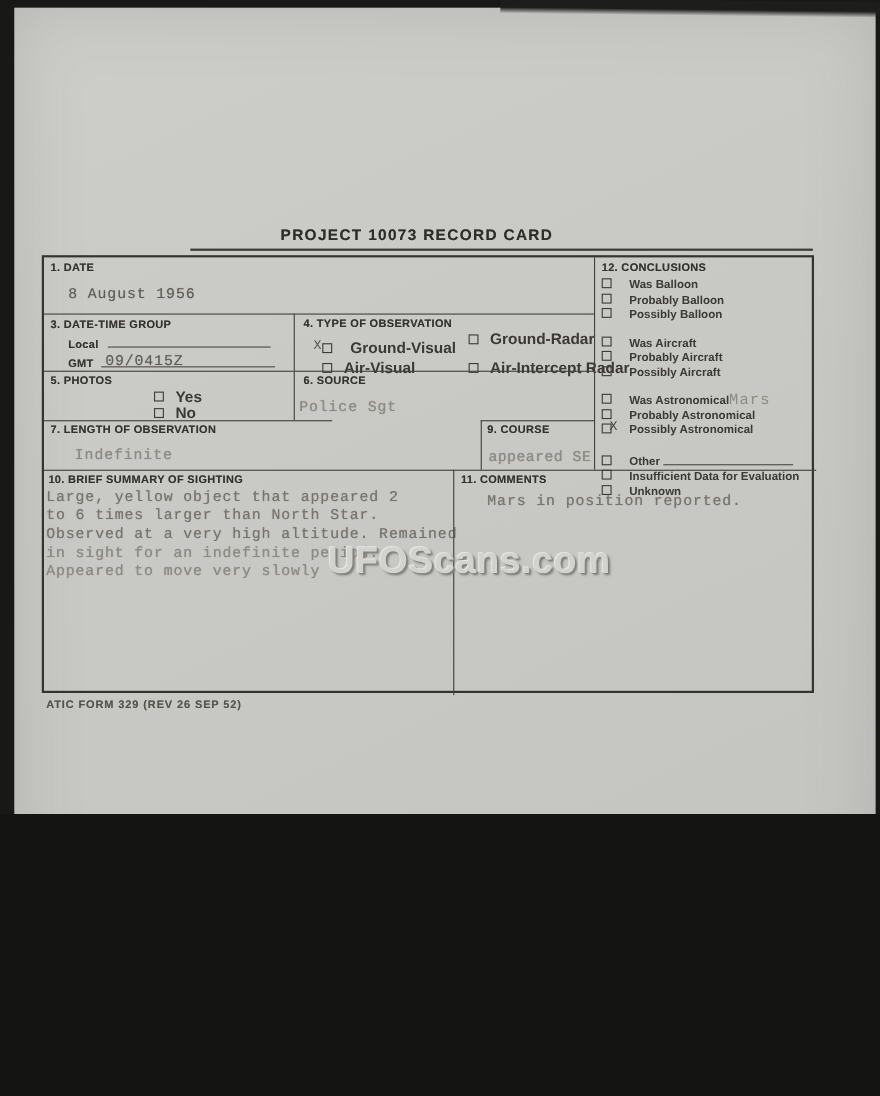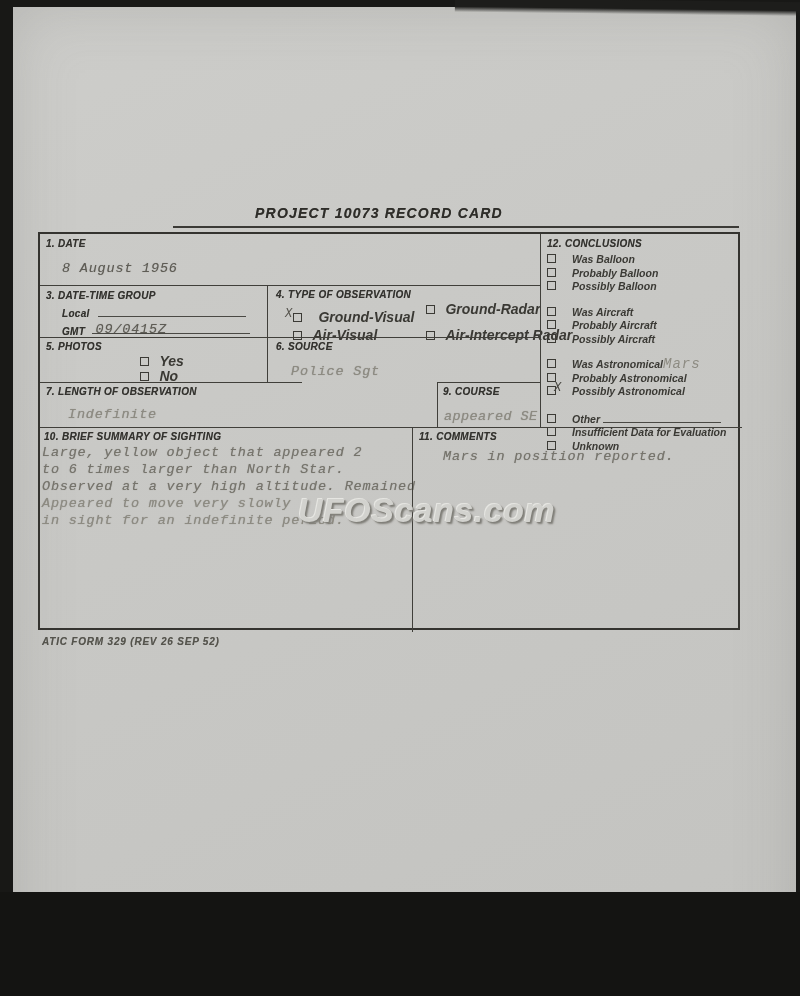--- a/index.html
+++ b/index.html
@@ -1,17 +1,17 @@
 <!DOCTYPE html>
 <html><head>
 <meta charset="utf-8">
 <style>
   html,body{margin:0;padding:0;background:#141412;}
-  #scene{position:relative;width:800px;height:892px;background:#181816;overflow:hidden;
-         font-family:"Liberation Sans",sans-serif;font-style:italic;}
+  #scene{position:relative;width:800px;height:740px;background:#181816;overflow:hidden;
+         font-family:"Liberation Sans",sans-serif;}
   
   .paper{position:absolute;left:13px;top:7px;width:783px;height:971px;
          background:linear-gradient(155deg,#cdcdca 0%,#c8c8c5 45%,#c3c3c0 100%);
          box-shadow:inset 0 0 60px rgba(120,120,115,.25);}
   .top-wedge{position:absolute;left:455px;top:-2px;width:350px;height:14px;
          background:linear-gradient(to bottom,#1d1d1b 60%,rgba(29,29,27,0));
          transform:rotate(0.7deg);transform-origin:left top;}
   .bottom-strip{position:absolute;left:5px;top:988px;width:795px;height:8px;background:#b4b4b1;}
 
   .title{position:absolute;left:15px;top:198px;width:702px;text-align:center;
@@ -122,21 +122,21 @@
           <span class="olabel">Yes</span>
         </div>
         <div class="cbrow" style="left:100px;top:29px;">
           <span class="cb"></span>
           <span class="olabel">No</span>
         </div>
       </div>
 
       <div class="cell bt bl" style="left:227px;top:103px;width:273px;height:45px;">
         <span class="lbl lbl-pos" style="left:8px;top:3px;">6. SOURCE</span>
-        <span class="val typed t-faint" style="left:4px;top:26px;margin-left:19px;">Police Sgt</span>
+        <span class="val typed t-faint" style="left:4px;top:26px;">Police Sgt</span>
       </div>
 
       <div class="cell bt" style="left:0;top:148px;width:262px;height:45px;">
         <span class="lbl lbl-pos" style="top:3px;">7. LENGTH OF OBSERVATION</span>
         <span class="val typed t-faint" style="left:28px;top:24px;">Indefinite</span>
       </div>
 
 
       <div class="cell bt bl" style="left:397px;top:148px;width:103px;height:45px;">
         <span class="lbl lbl-pos" style="left:5px;top:3px;">9. COURSE</span>
@@ -160,22 +160,22 @@
           <div class="c-item"><span class="cb"></span><span class="clabel">Unknown</span></div>
         </div>
       </div>
 
       <div class="cell bt" style="left:0;top:193px;width:372px;height:205px;">
         <span class="lbl lbl-pos" style="left:4px;top:3px;">10. BRIEF SUMMARY OF SIGHTING</span>
         <div style="position:absolute;left:2px;top:16px;">
           <div class="summary-line typed t-mid">Large, yellow object that appeared 2</div>
           <div class="summary-line typed t-mid">to 6 times larger than North Star.</div>
           <div class="summary-line typed t-mid">Observed at a very high altitude. Remained</div>
+          <div class="summary-line typed t-faint">in sight for an indefinite period.</div>
           <div class="summary-line typed t-faint">Appeared to move very slowly</div>
-          <div class="summary-line typed t-faint">in sight for an indefinite period.</div>
         </div>
       </div>
 
       <div class="cell bt bl" style="left:372px;top:193px;width:330px;height:205px;">
         <span class="lbl lbl-pos" style="top:3px;">11. COMMENTS</span>
         <span class="val typed t-mid" style="left:30px;top:21px;">Mars in position reported.</span>
       </div>
 
     </div>
 

